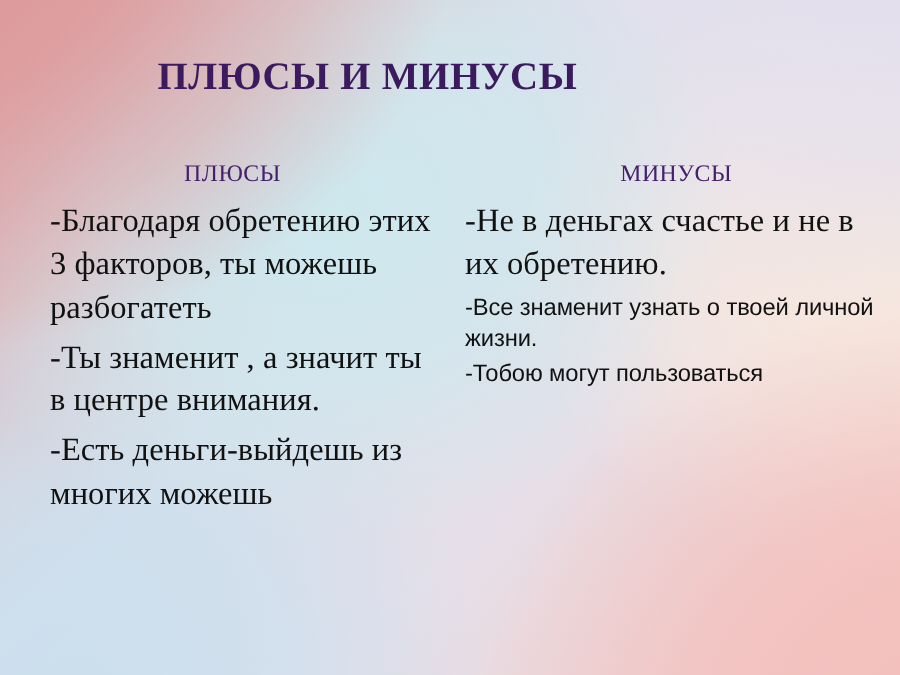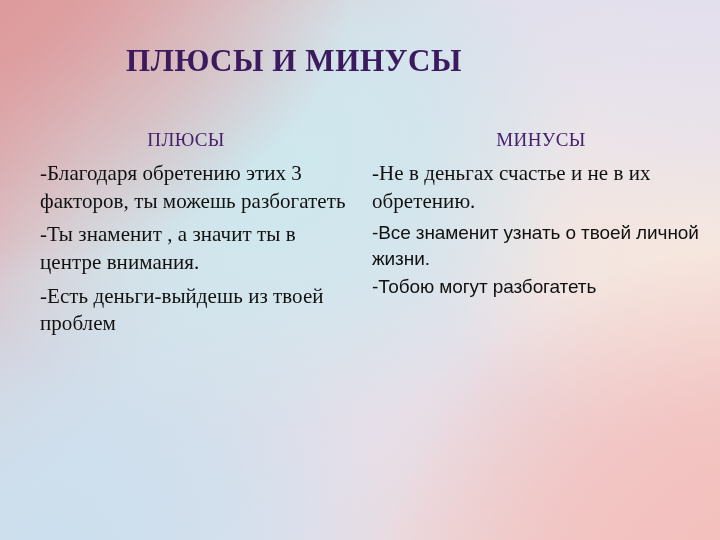--- a/index.html
+++ b/index.html
@@ -80,21 +80,21 @@
 
   .bullet {
     color: #111111;
     margin: 0 0 4px 0;
     padding: 0;
   }
 
   
   .bullet.serif {
     font-family: "Liberation Serif", "DejaVu Serif", serif;
-    font-size: 21px;
+    font-size: 26px;
     line-height: 1.32;
     letter-spacing: 0.05px;
   }
 
   
   .bullet.sans {
     font-family: "Liberation Sans", "DejaVu Sans", sans-serif;
     font-size: 19px;
     line-height: 1.34;
     letter-spacing: -0.1px;
@@ -112,26 +112,26 @@
 
 <div id="slide">
 
   <div id="title">ПЛЮСЫ И МИНУСЫ</div>
 
   <div class="column" id="column-pluses">
     <div class="col-header">ПЛЮСЫ</div>
     <ul class="bullets">
       <li class="bullet serif">-Благодаря обретению этих 3 факторов, ты можешь разбогатеть</li>
       <li class="bullet serif">-Ты знаменит , а значит ты в центре внимания.</li>
-      <li class="bullet serif">-Есть деньги-выйдешь из твоей проблем</li>
+      <li class="bullet serif">-Есть деньги-выйдешь из многих можешь</li>
     </ul>
   </div>
 
   <div class="column" id="column-minuses">
     <div class="col-header">МИНУСЫ</div>
     <ul class="bullets">
       <li class="bullet serif">-Не в деньгах  счастье и не в их обретению.</li>
       <li class="bullet sans">-Все знаменит узнать о твоей личной жизни.</li>
-      <li class="bullet sans">-Тобою могут разбогатеть</li>
+      <li class="bullet sans">-Тобою могут пользоваться</li>
     </ul>
   </div>
 
 </div>
 
 </body></html>

